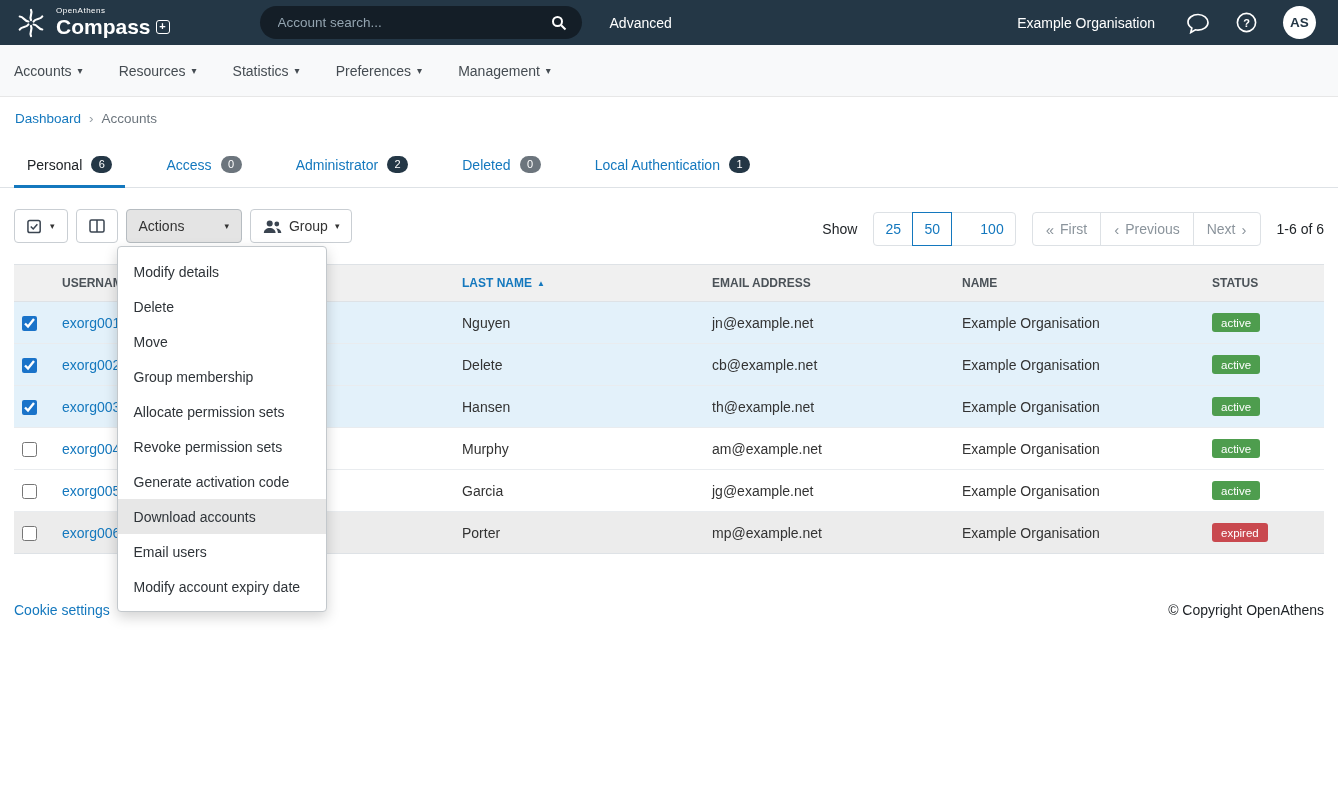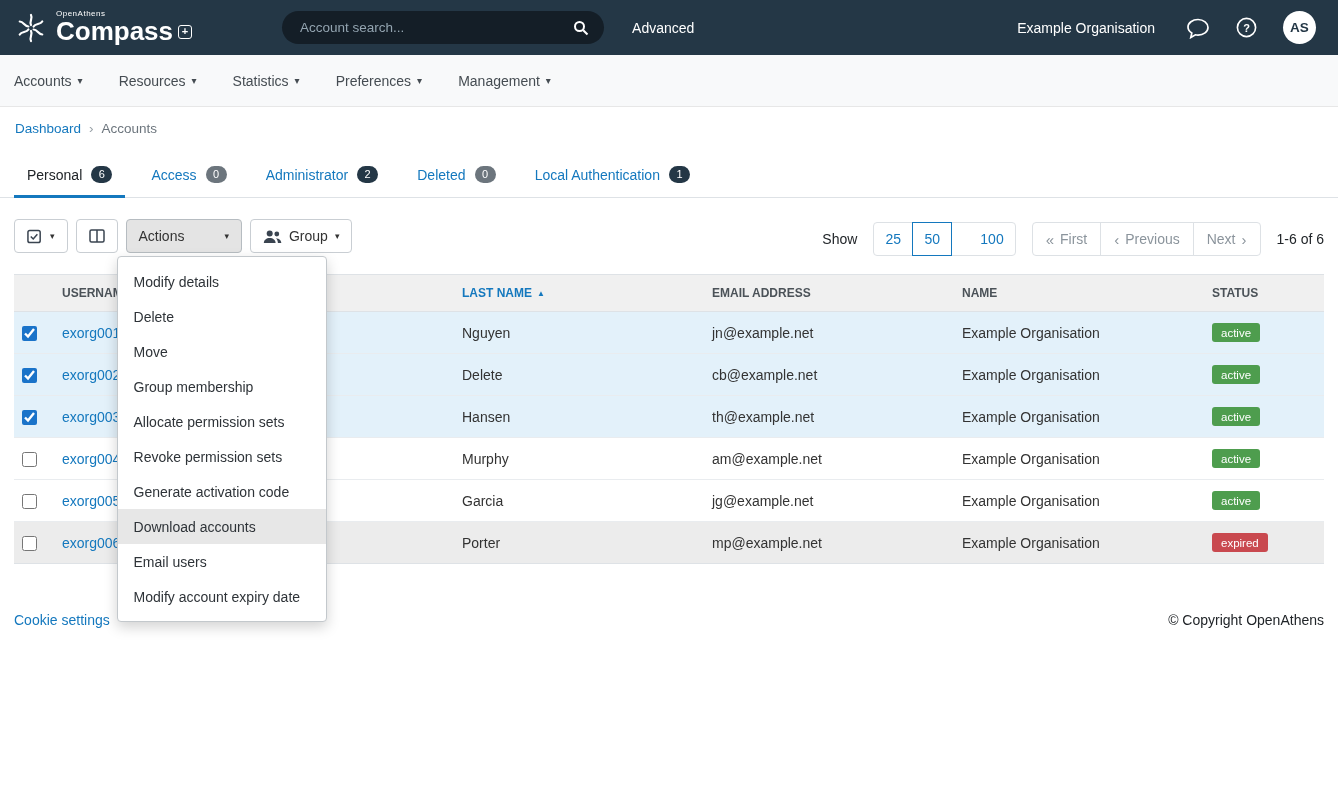--- a/index.html
+++ b/index.html
@@ -7,28 +7,28 @@
   body {
     width:1338px; min-height:801px;
     font-family:"Liberation Sans", sans-serif;
     background:#ffffff; color:#212529;
   }
   a { cursor:pointer; }
   button { cursor:pointer; }
 
   
   .topbar {
-    height:55px; background:var(--topbar-bg,#243746);
+    height:45px; background:var(--topbar-bg,#243746);
     display:flex; align-items:center; padding:0 22px 0 14px;
   }
   .brand { display:flex; align-items:center; gap:8px; color:#fff; }
   .brand-text { display:flex; flex-direction:column; line-height:1.05; }
   .brand-small { font-size:8px; letter-spacing:.5px; }
   .brand-row { display:flex; align-items:center; }
-  .brand-name { font-size:26px; font-weight:bold; }
+  .brand-name { font-size:21px; font-weight:bold; }
   .brand-plus {
     width:14px; height:14px; border:1.5px solid #fff; border-radius:3px;
     display:inline-flex; align-items:center; justify-content:center;
     font-size:11px; font-weight:bold; margin-left:5px; line-height:1;
   }
   .search { position:relative; margin-left:90px; }
   .search-input {
     width:322px; height:33px; border-radius:17px; border:none;
     background:#141e27; color:#e2e9ef; padding:0 42px 0 18px;
     font-size:13.5px; outline:none; font-family:inherit;
@@ -53,21 +53,21 @@
   .nav-item { color:#454c52; font-size:14px; text-decoration:none; display:inline-flex; align-items:center; gap:6px; }
   .caret { font-size:10px; line-height:1; }
 
   
   .breadcrumb { padding:14px 15px 0; font-size:13.5px; display:flex; gap:8px; align-items:center; }
   .breadcrumb a { color:var(--accent,#1478be); text-decoration:none; }
   .breadcrumb .sep { color:#98a0a6; }
   .breadcrumb .current { color:#6c757d; }
 
   
-  .tabs { display:flex; gap:13px; padding:30px 14px 0; border-bottom:1px solid #dee2e6; }
+  .tabs { display:flex; gap:28px; padding:30px 14px 0; border-bottom:1px solid #dee2e6; }
   .tab {
     display:inline-flex; align-items:center; gap:9px;
     padding:0 13px 12px; margin-bottom:-1px;
     border-bottom:3px solid transparent;
     font-size:14px; color:var(--accent,#1478be); text-decoration:none;
   }
   .tab.active { color:#212529; border-bottom-color:var(--accent,#1478be); }
   .tab-badge { font-size:11px; color:#fff; border-radius:10px; padding:3px 7.5px; line-height:1; }
   .badge-dark { background:var(--badge-dark,#243746); }
   .badge-gray { background:var(--badge-gray,#6c757d); }

